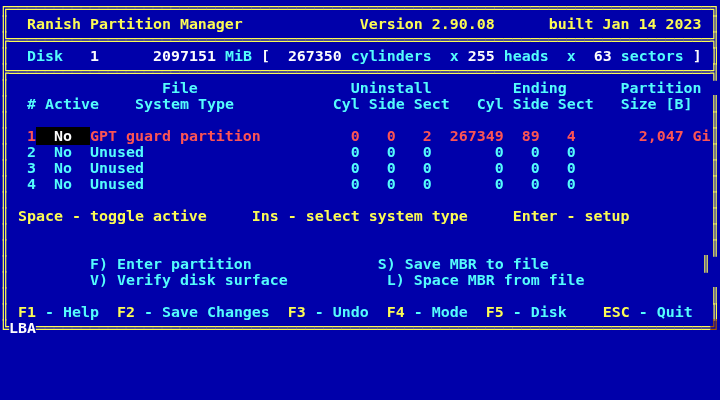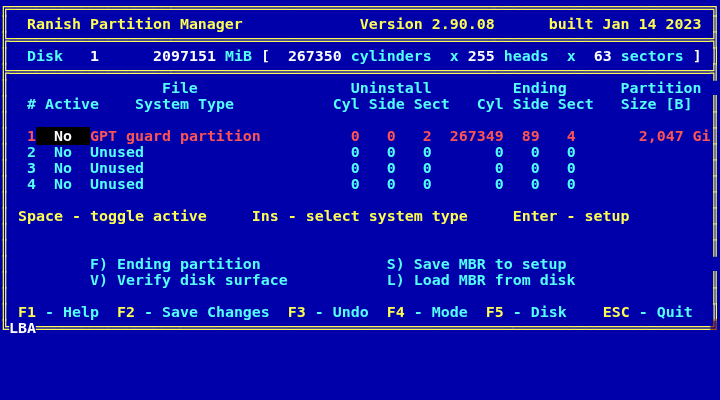--- a/index.html
+++ b/index.html
@@ -38,18 +38,18 @@
     <div class="row"><span class="y">║</span><span class="c">  </span><span class="c">#</span><span class="c"> </span><span class="c">Active</span><span class="c">    </span><span class="c">System Type</span><span class="c">           </span><span class="c">Cyl Side Sect</span><span class="c">   </span><span class="c">Cyl Side Sect</span><span class="c">   </span><span class="c">Size [B]</span><span class="c">  </span><span class="y">║</span></div>
     <div class="row"><span class="y">║</span><span class="c">                                                                              </span><span class="y">║</span></div>
     <div class="row"><span class="y">║</span><span class="r">  </span><span class="r">1</span><span class="hl">  No  </span><span class="r">GPT guard partition</span><span class="r">          </span><span class="r">0</span><span class="r">   </span><span class="r">0</span><span class="r">   </span><span class="r">2</span><span class="r">  </span><span class="r">267349</span><span class="r">  </span><span class="r">89</span><span class="r">   </span><span class="r">4</span><span class="r">       </span><span class="r">2,047 Gi</span><span class="y">║</span></div>
     <div class="row"><span class="y">║</span><span class="c">  </span><span class="c">2</span><span class="c">  </span><span class="c">No</span><span class="c">  </span><span class="c">Unused</span><span class="c">                       </span><span class="c">0</span><span class="c">   </span><span class="c">0</span><span class="c">   </span><span class="c">0</span><span class="c">       </span><span class="c">0</span><span class="c">   </span><span class="c">0</span><span class="c">   </span><span class="c">0</span><span class="c">               </span><span class="y">║</span></div>
     <div class="row"><span class="y">║</span><span class="c">  </span><span class="c">3</span><span class="c">  </span><span class="c">No</span><span class="c">  </span><span class="c">Unused</span><span class="c">                       </span><span class="c">0</span><span class="c">   </span><span class="c">0</span><span class="c">   </span><span class="c">0</span><span class="c">       </span><span class="c">0</span><span class="c">   </span><span class="c">0</span><span class="c">   </span><span class="c">0</span><span class="c">               </span><span class="y">║</span></div>
     <div class="row"><span class="y">║</span><span class="c">  </span><span class="c">4</span><span class="c">  </span><span class="c">No</span><span class="c">  </span><span class="c">Unused</span><span class="c">                       </span><span class="c">0</span><span class="c">   </span><span class="c">0</span><span class="c">   </span><span class="c">0</span><span class="c">       </span><span class="c">0</span><span class="c">   </span><span class="c">0</span><span class="c">   </span><span class="c">0</span><span class="c">               </span><span class="y">║</span></div>
     <div class="row"><span class="y">║</span><span class="c">                                                                              </span><span class="y">║</span></div>
     <div class="row"><span class="y">║</span><span class="y"> </span><span class="y">Space - toggle active</span><span class="y">     </span><span class="y">Ins - select system type</span><span class="y">     </span><span class="y">Enter - setup</span><span class="y">         </span><span class="y">║</span></div>
     <div class="row"><span class="y">║</span><span class="c">                                                                              </span><span class="y">║</span></div>
     <div class="row"><span class="y">║</span><span class="c">                                                                              </span><span class="y">║</span></div>
-    <div class="row"><span class="y">║</span><span class="c">         </span><span class="c">F) Ending partition</span><span class="c">              </span><span class="c">S) Save MBR to setup</span><span class="c">                 </span><span class="y">║</span></div>
-    <div class="row"><span class="y">║</span><span class="c">         </span><span class="c">V) Verify disk surface</span><span class="c">           </span><span class="c">L) Load MBR from disk</span><span class="c">               </span><span class="y">║</span></div>
+    <div class="row"><span class="y">║</span><span class="c">         </span><span class="c">F) Enter partition</span><span class="c">              </span><span class="c">S) Save MBR to file</span><span class="c">                 </span><span class="y">║</span></div>
+    <div class="row"><span class="y">║</span><span class="c">         </span><span class="c">V) Verify disk surface</span><span class="c">           </span><span class="c">L) Space MBR from file</span><span class="c">               </span><span class="y">║</span></div>
     <div class="row"><span class="y">║</span><span class="c">                                                                              </span><span class="y">║</span></div>
     <div class="row"><span class="y">║</span><span class="y"> </span><span class="y">F1</span><span class="c"> - Help</span><span class="c">  </span><span class="y">F2</span><span class="c"> - Save Changes</span><span class="c">  </span><span class="y">F3</span><span class="c"> - Undo</span><span class="c">  </span><span class="y">F4</span><span class="c"> - Mode</span><span class="c">  </span><span class="y">F5</span><span class="c"> - Disk</span><span class="c">    </span><span class="y">ESC</span><span class="c"> - Quit</span><span class="c">  </span><span class="y">║</span></div>
     <div class="row"><span class="y">╚</span><span class="w">LBA</span><span class="y">═══════════════════════════════════════════════════════════════════════════</span><span class="br">╝</span></div>
   </div>
 
 </body></html>

